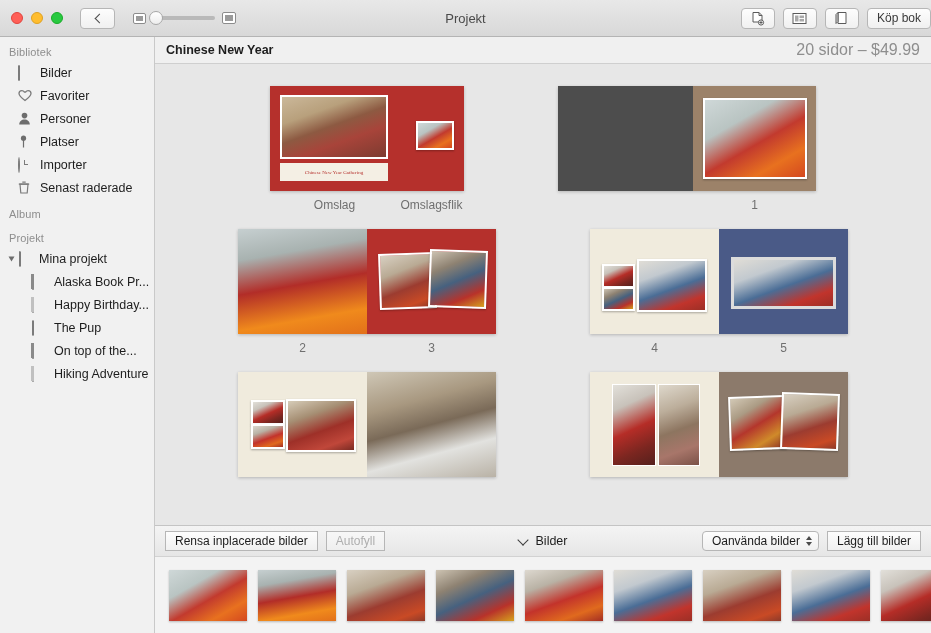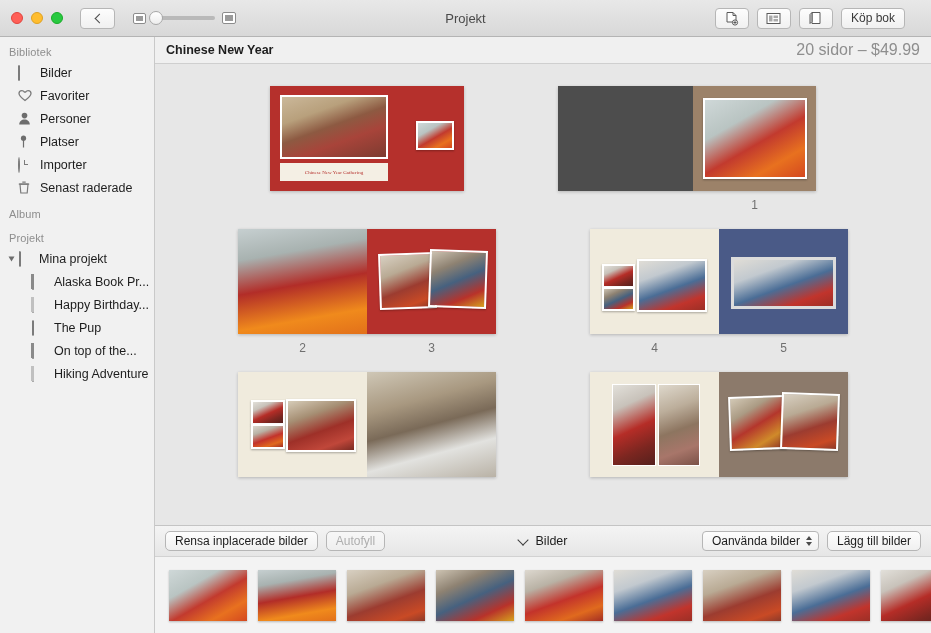--- a/index.html
+++ b/index.html
@@ -44,21 +44,21 @@
   .zoom-ico::after { content:""; position:absolute; left:2px; right:2px; top:2px; bottom:2px; background:#9a9a9a; }
   .zoom-ico.big { width: 14px; height: 12px; }
   .slider { width: 62px; height: 4px; border-radius: 2px; background: #b9b9b9; position: relative; }
   .slider-knob { position: absolute; left: -4px; top: -5px; width: 14px; height: 14px; border-radius: 50%;
     background: linear-gradient(to bottom,#ffffff,#ededed); border: 1px solid #a8a8a8; }
 
   .win-title {
     position: absolute; left: 0; right: 0; text-align: center;
     font-size: 13px; color: #4a4a4a; pointer-events: none;
   }
-  .right-tools { margin-left: auto; display: flex; align-items: center; gap: 8px; padding-right: 26px; }
+  .right-tools { margin-left: auto; display: flex; align-items: center; gap: 8px; padding-right: 0; }
   .icon-btn { width: 34px; height: 21px; }
   .buy-btn { height: 21px; padding: 0 9px; font-size: 12px; }
 
   
   .body { flex: 1; display: flex; min-height: 0; }
 
   
   .sidebar {
     width: 155px; min-width: 155px;
     background: #f1f1f1;
@@ -140,21 +140,21 @@
   .bottom-bar {
     height: 31px; min-height: 31px;
     background: linear-gradient(to bottom,#f4f4f4,#e6e6e6);
     border-top: 1px solid #c4c4c4;
     display: flex; align-items: center; padding: 0 10px; gap: 8px;
     position: relative;
   }
   .bb-btn {
     height: 20px; padding: 0 9px; font-size: 12px;
     background: linear-gradient(to bottom,#fdfdfd,#f0f0f0);
-    border: 1px solid #b6b6b6; border-radius: 5px;
+    border: 1px solid #b6b6b6; border-radius: 0;
     display: flex; align-items: center; color: #1d1d1d;
   }
   .bb-btn.disabled { color: #aeaeae; background: linear-gradient(to bottom,#f7f7f7,#efefef); }
   .bb-center { position: absolute; left: 0; right: 0; display: flex; justify-content: center; align-items: center; gap: 9px; pointer-events: none; }
   .bb-center > * { pointer-events: auto; }
   .chev-down { width: 8px; height: 8px; border-left: 1.7px solid #3d3d3d; border-bottom: 1.7px solid #3d3d3d; transform: rotate(-45deg); margin-top:-3px; }
   .bb-label { font-size: 12.5px; color: #1d1d1d; }
   .popup { height: 20px; padding: 0 6px 0 9px; font-size: 12px; display:flex; align-items:center; gap:6px;
     background: linear-gradient(to bottom,#fdfdfd,#f0f0f0); border: 1px solid #b6b6b6; border-radius: 4px; color:#1d1d1d;}
   .updown { display: flex; flex-direction: column; gap: 2px; }
@@ -325,20 +325,24 @@
               <div class="pg" style="width:129px;height:105px;background:#b5302c;">
                 <div class="ph img-family" style="left:10px;top:9px;width:108px;height:64px;border:2px solid #fff;"></div>
                 <div style="position:absolute;left:10px;top:77px;width:108px;height:18px;background:#f4efe4;display:flex;align-items:center;justify-content:center;">
                   <span style="font-size:5px;color:#b5302c;font-family:'Liberation Serif',serif;">Chinese New Year Gathering</span>
                 </div>
               </div>
               <div class="pg" style="width:65px;height:105px;background:#b5302c;">
                 <div class="ph img-girl-orange wht" style="left:17px;top:35px;width:38px;height:29px;"></div>
               </div>
             </div>
+            <div class="labels">
+              <span style="width:129px">Omslag</span>
+              <span style="width:65px">Omslagsflik</span>
+            </div>
           </div>
 
           <div class="spread-wrap">
             <div class="spread" style="width:258px;height:105px;">
               <div class="pg" style="width:135px;height:105px;background:#4d4d4d;"></div>
               <div class="pg" style="width:123px;height:105px;background:#9c8269;">
                 <div class="ph img-girl-orange wht" style="left:10px;top:12px;width:104px;height:81px;"></div>
               </div>
             </div>
             <div class="labels">

